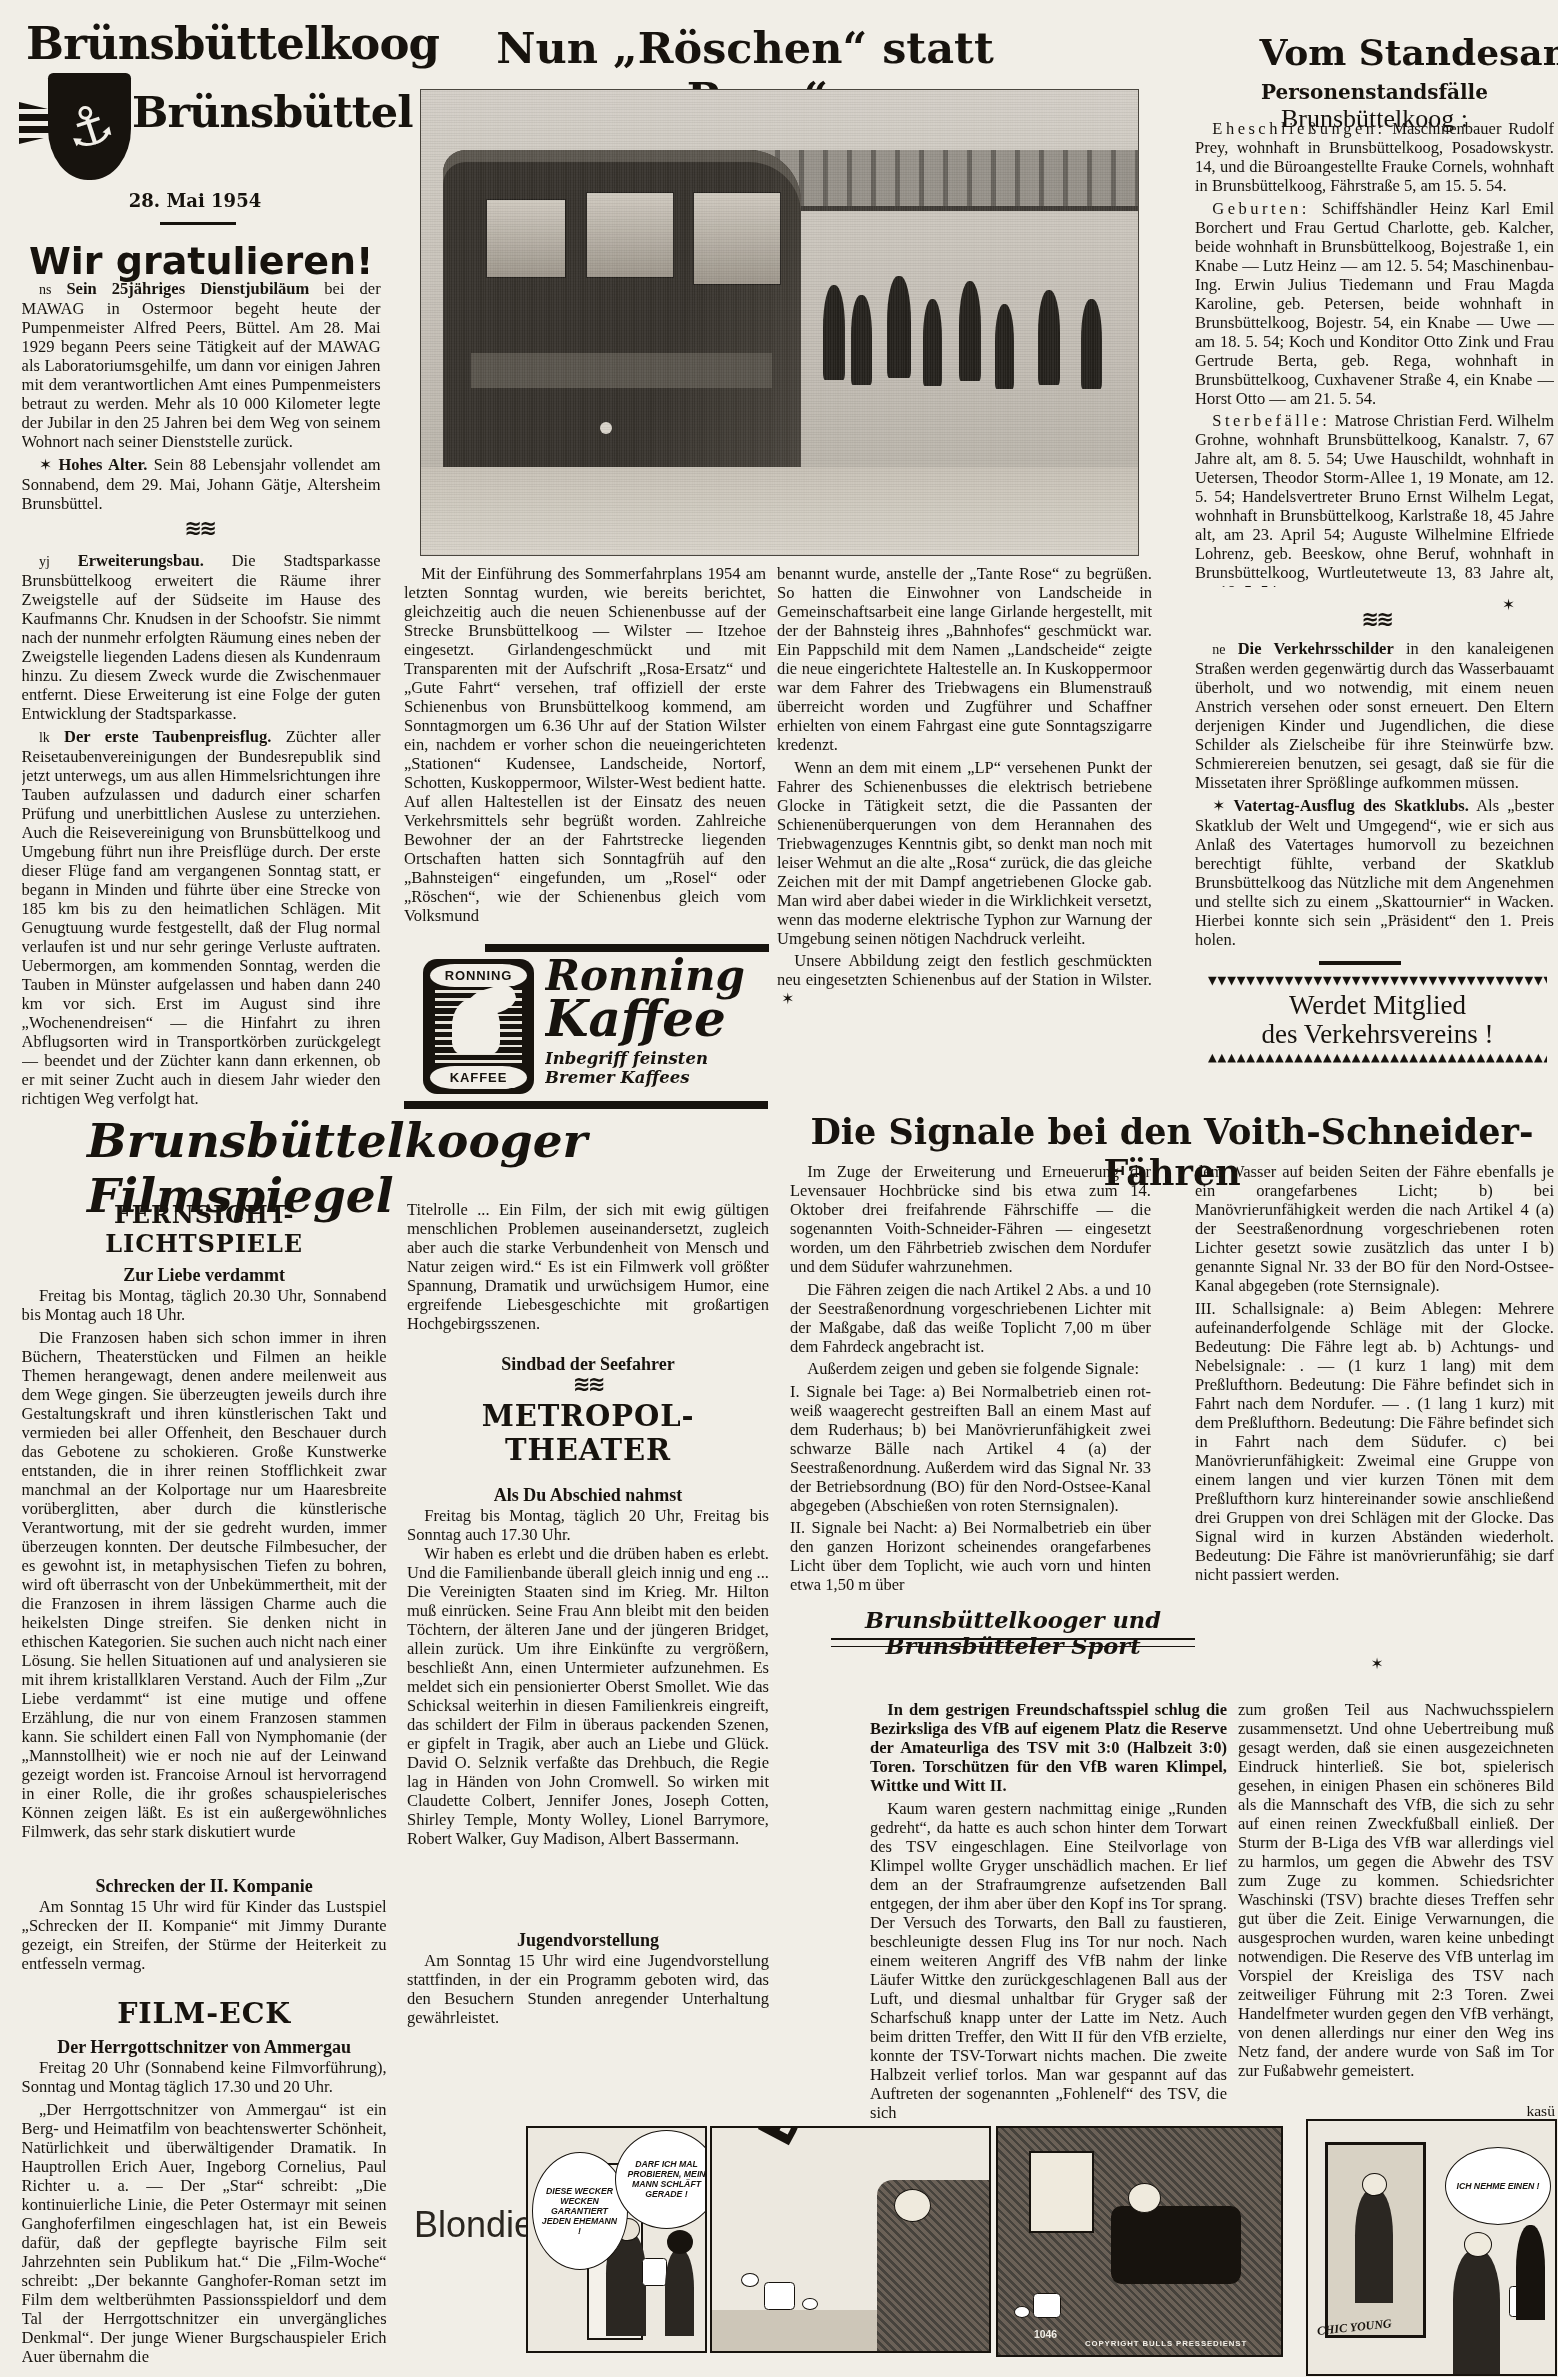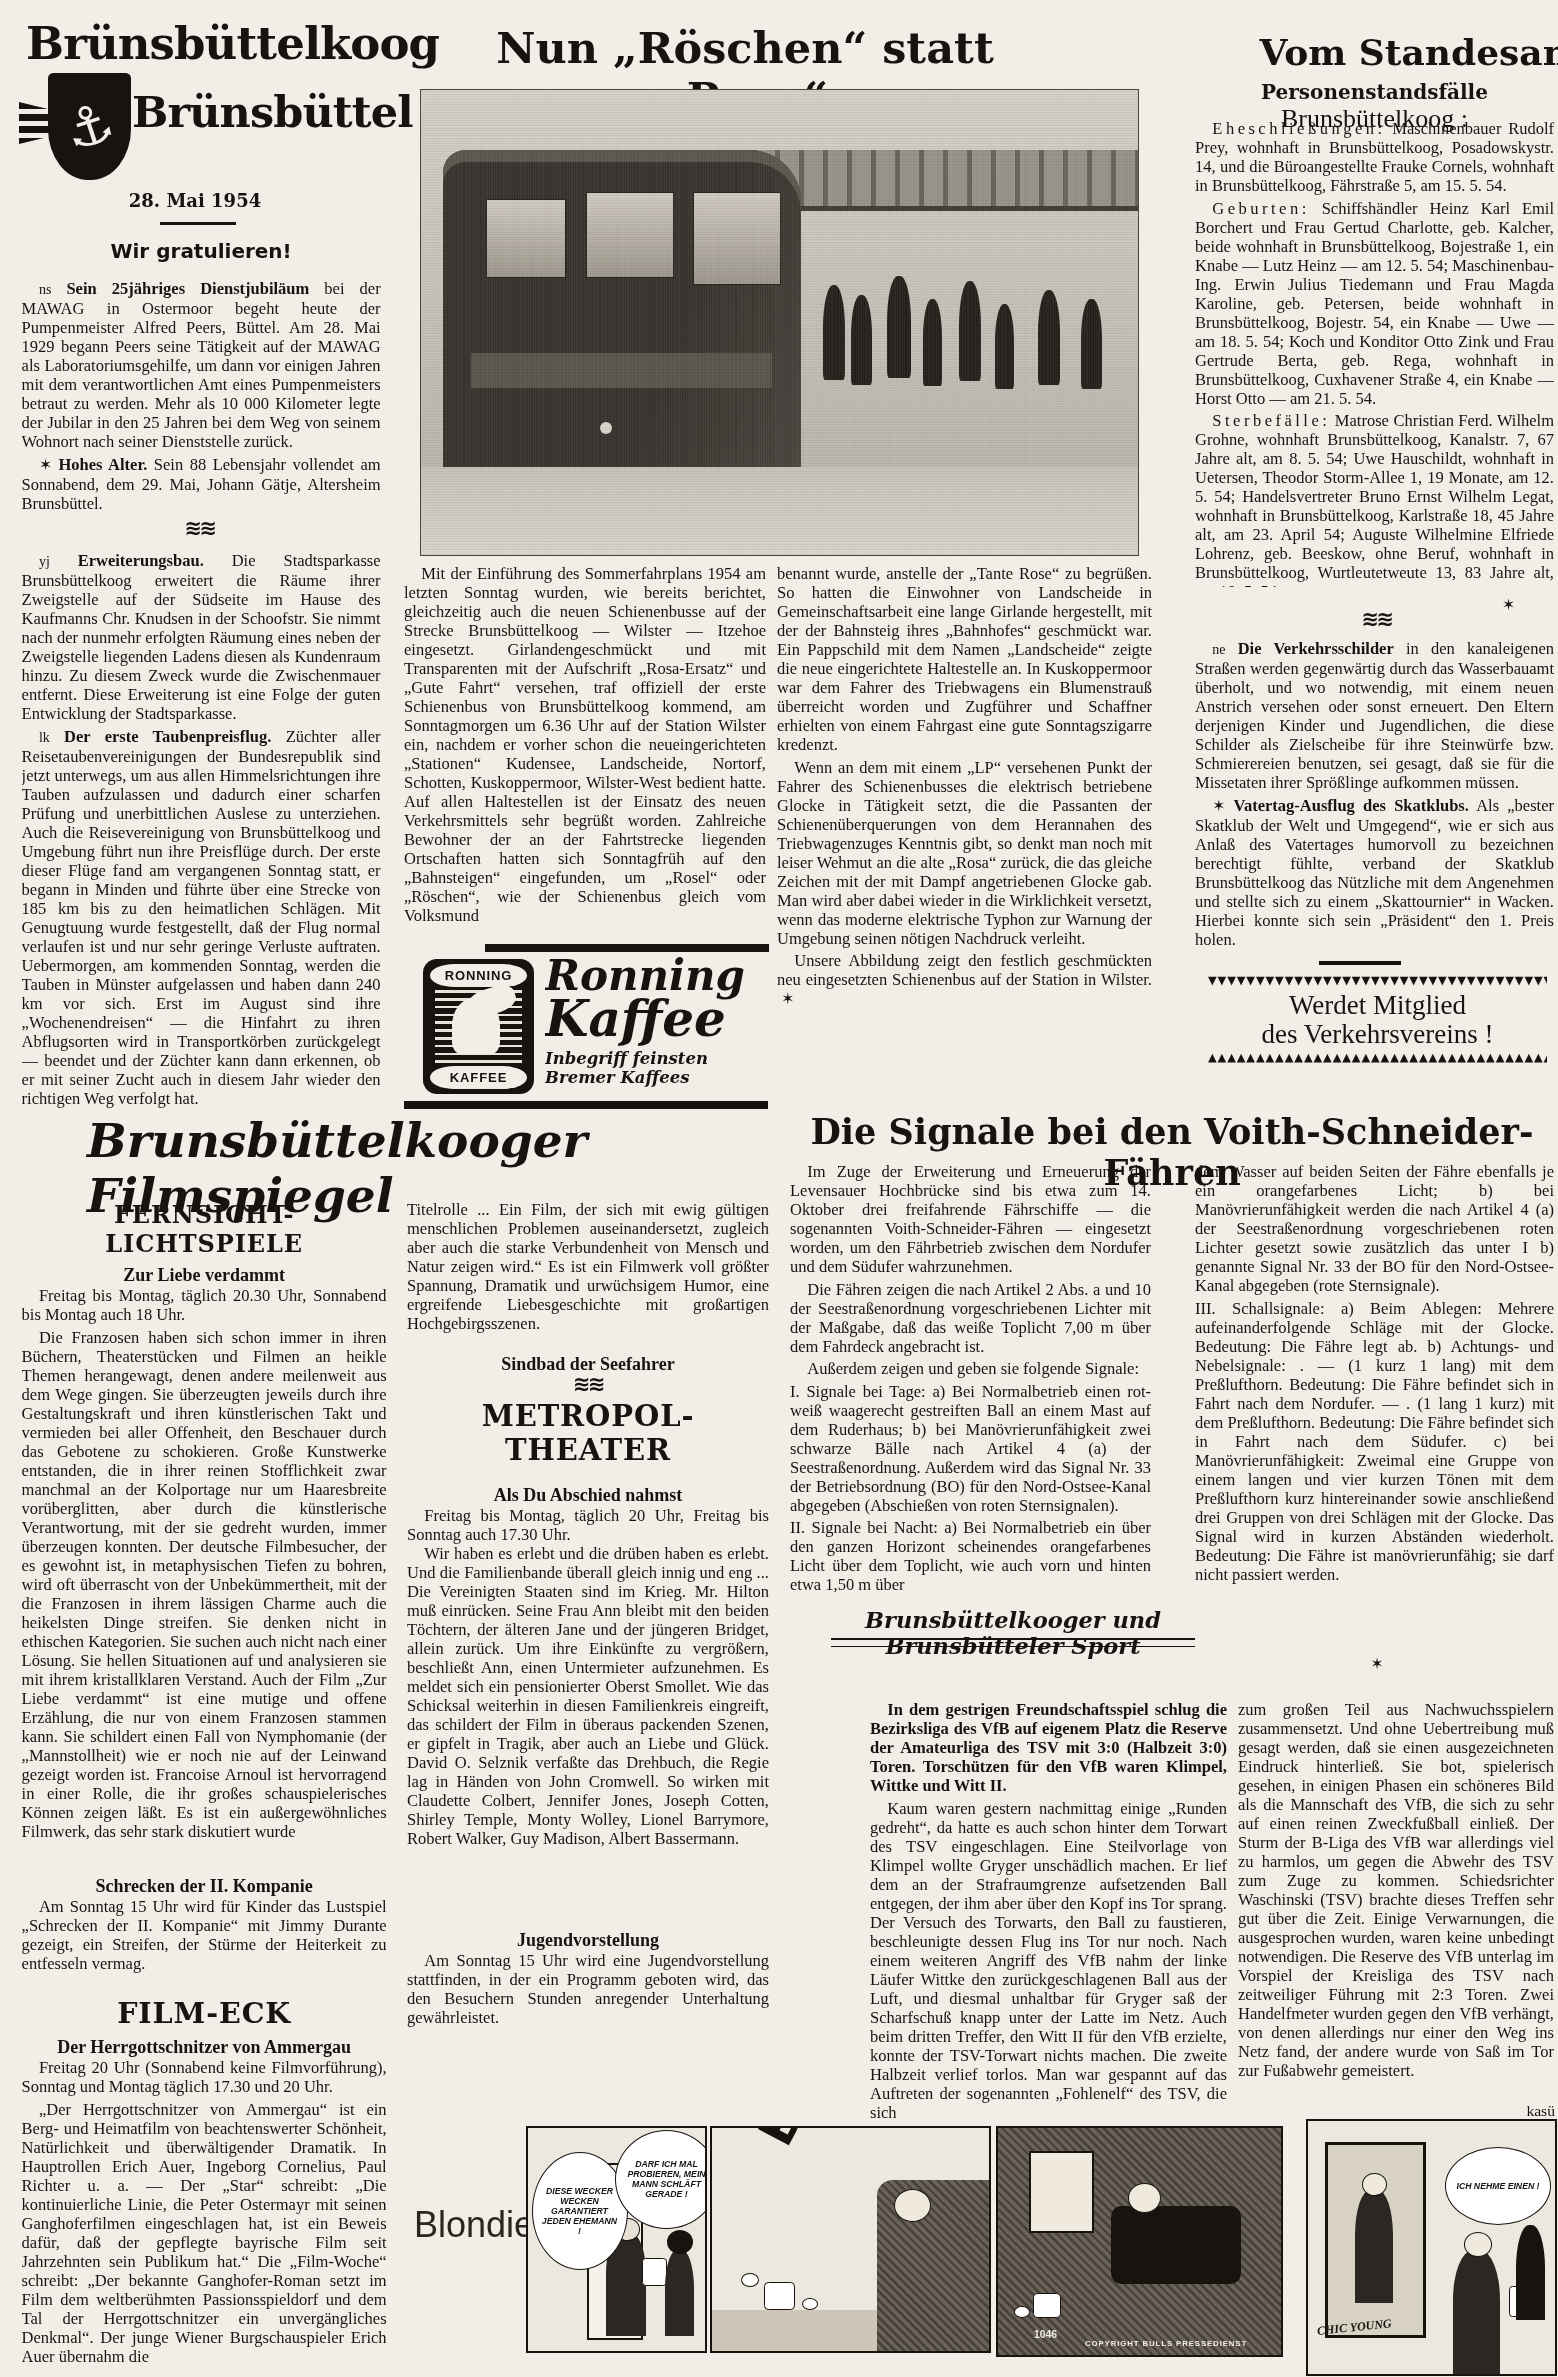--- a/index.html
+++ b/index.html
@@ -57,21 +57,21 @@
 
   <div class="abs frak" style="left:26px;top:17.3px;width:312px;height:54px;font-size:45px;text-align:center;">Brünsbüttelkoog</div>
   <div class="abs pennant" style="left:19px;top:102px;width:31px;height:42px;"></div>
   <div class="abs crest" style="left:48px;top:73px;width:83px;height:107px;">
       <span>⚓</span>
     </div>
   <div class="abs frak" style="left:132px;top:87px;width:208px;height:52px;font-size:43px;">Brünsbüttel</div>
   <div class="abs slab ctr" style="left:65px;top:190px;width:260px;font-size:18px;">28. Mai 1954</div>
   <div class="abs rule" style="left:160px;top:222px;width:76px;height:2.6px;"></div>
 
-  <div class="abs ctr" style="left:21.6px;top:239px;width:359px;font-family:'DejaVu Sans',sans-serif;font-weight:bold;font-size:20px;">Wir gratulieren!</div>
+  <div class="abs ctr" style="left:21.6px;top:239px;width:359px;font-family:'DejaVu Sans',sans-serif;font-weight:bold;font-size:38px;">Wir gratulieren!</div>
   <div class="abs body" style="left:21.6px;top:279px;width:359px;height:242px;">
     <p><span class="pfx">ns</span> <span class="lead">Sein 25jähriges Dienstjubiläum</span> <span>bei der MAWAG in Ostermoor begeht heute der Pumpenmeister Alfred Peers, Büttel. Am 28. Mai 1929 begann Peers seine Tätigkeit auf der MAWAG als Laboratoriumsgehilfe, um dann vor einigen Jahren mit dem verantwortlichen Amt eines Pumpenmeisters betraut zu werden. Mehr als 10 000 Kilometer legte der Jubilar in den 25 Jahren bei dem Weg von seinem Wohnort nach seiner Dienststelle zurück.</span></p>
     <p><span class="star">✶</span> <span class="lead">Hohes Alter.</span> <span>Sein 88 Lebensjahr vollendet am Sonnabend, dem 29. Mai, Johann Gätje, Altersheim Brunsbüttel.</span></p>
   </div>
   <div class="abs squig" style="left:156px;top:519px;width:87px;">≋≋</div>
 
   <div class="abs body" style="left:21.6px;top:551px;width:359px;height:561px;">
     <p><span class="pfx">yj</span> <span class="lead">Erweiterungsbau.</span> <span>Die Stadtsparkasse Brunsbüttelkoog erweitert die Räume ihrer Zweigstelle auf der Südseite im Hause des Kaufmanns Chr. Knudsen in der Schoofstr. Sie nimmt nach der nunmehr erfolgten Räumung eines neben der Zweigstelle liegenden Ladens diesen als Kundenraum hinzu. Zu diesem Zweck wurde die Zwischenmauer entfernt. Diese Erweiterung ist eine Folge der guten Entwicklung der Stadtsparkasse.</span></p>
     <p><span class="pfx">lk</span> <span class="lead">Der erste Taubenpreisflug.</span> <span>Züchter aller Reisetaubenvereinigungen der Bundesrepublik sind jetzt unterwegs, um aus allen Himmelsrichtungen ihre Tauben aufzulassen und dadurch einer scharfen Prüfung und unerbittlichen Auslese zu unterziehen. Auch die Reisevereinigung von Brunsbüttelkoog und Umgebung führt nun ihre Preisflüge durch. Der erste dieser Flüge fand am vergangenen Sonntag statt, er begann in Minden und führte über eine Strecke von 185 km bis zu den heimatlichen Schlägen. Mit Genugtuung wurde festgestellt, daß der Flug normal verlaufen ist und nur sehr geringe Verluste auftraten. Uebermorgen, am kommenden Sonntag, werden die Tauben in Münster aufgelassen und haben dann 240 km vor sich. Erst im August sind ihre „Wochenendreisen“ — die Hinfahrt zu ihren Abflugsorten wird in Transportkörben zurückgelegt — beendet und der Züchter kann dann erkennen, ob er mit seiner Zucht auch in diesem Jahr wieder den richtigen Weg verfolgt hat.</span></p>
   </div>

